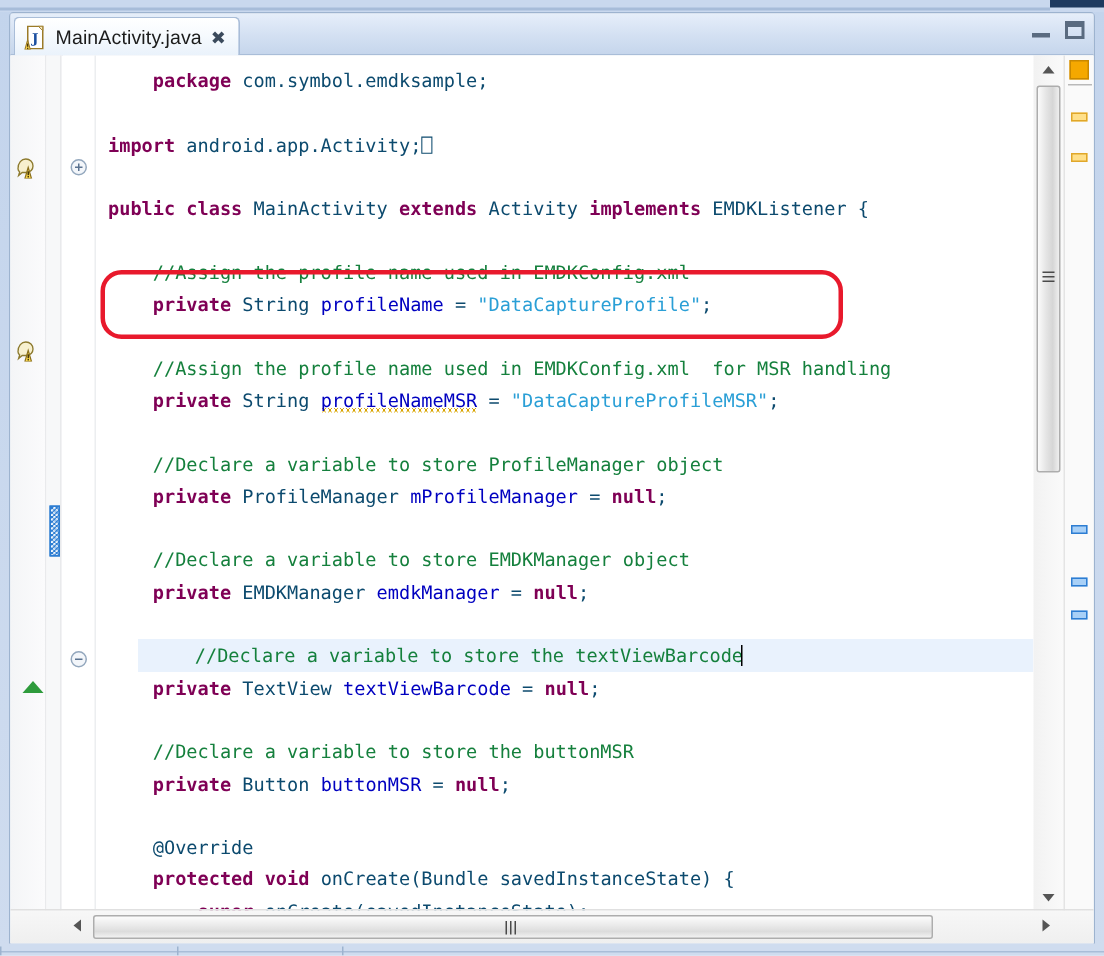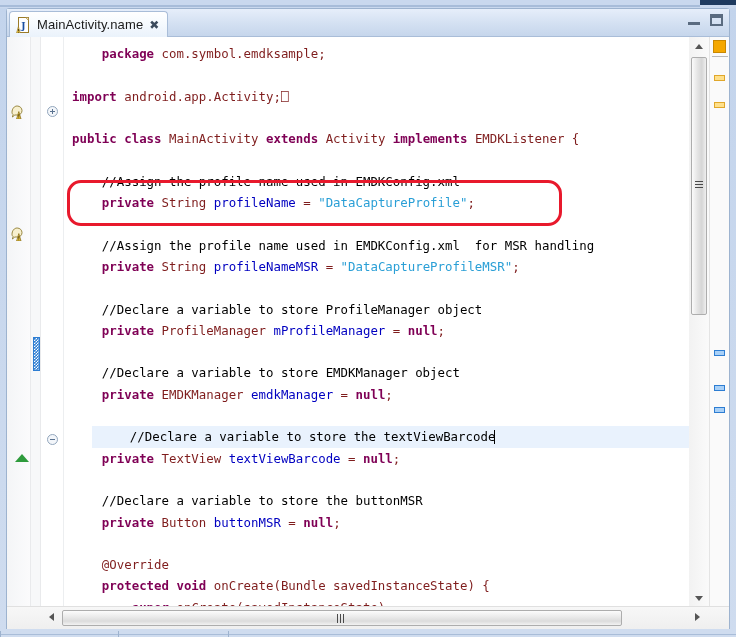--- a/index.html
+++ b/index.html
@@ -227,23 +227,23 @@
     position: relative;
   }
   .line.current {
     background: #e9f2fd;
     margin-left: 28px;
   }
 
   
   .kw   { color: #7f0055; font-weight: bold; }
   .str  { color: #2a9fd6; }
-  .cmt  { color: #000000; }
+  .cmt  { color: #15803d; }
   .fld  { color: #0000c0; }
-  .plain{ color: #7f1d1d; }
+  .plain{ color: #0c4a6e; }
 
   
   .squiggle {
     position: relative;
     background-repeat: repeat-x;
     background-position: 0 100%;
     background-size: 4px 3px;
     background-image:
       linear-gradient(45deg, transparent 45%, #d8a400 45%, #d8a400 55%, transparent 55%),
       linear-gradient(-45deg, transparent 45%, #d8a400 45%, #d8a400 55%, transparent 55%);
@@ -435,21 +435,21 @@
         <span class="tab-icon">
           <svg width="15" height="16" viewBox="0 0 15 16">
             <rect x="2.5" y="0.5" width="10" height="15" fill="#ffffff" stroke="#9b7b28"></rect>
             <path d="M12.5 0.5 L12.5 3.5 L9.5 0.5 Z" fill="#f3e6bf" stroke="#9b7b28" stroke-width="0.6"></path>
             <text x="7.4" y="11.5" font-family="DejaVu Serif, serif" font-size="9" font-weight="bold" fill="#1b4fa0" text-anchor="middle">J</text>
             <path d="M4.2 16 L0.6 16 L2.4 9.6 Z" fill="#f7d44c" stroke="#9b7b28" stroke-width="0.7"></path>
             <rect x="2.0" y="12.0" width="0.9" height="2.2" fill="#4a3a10"></rect>
             <rect x="2.0" y="14.8" width="0.9" height="0.9" fill="#4a3a10"></rect>
           </svg>
         </span>
-        <span class="tab-title">MainActivity.name</span>
+        <span class="tab-title">MainActivity.java</span>
         <span class="tab-close">✖</span>
       </div>
 
       <div class="win-buttons">
         <span class="btn-min"></span>
         <span class="btn-max"></span>
       </div>
     </div>
 
     <div class="editor-body">

